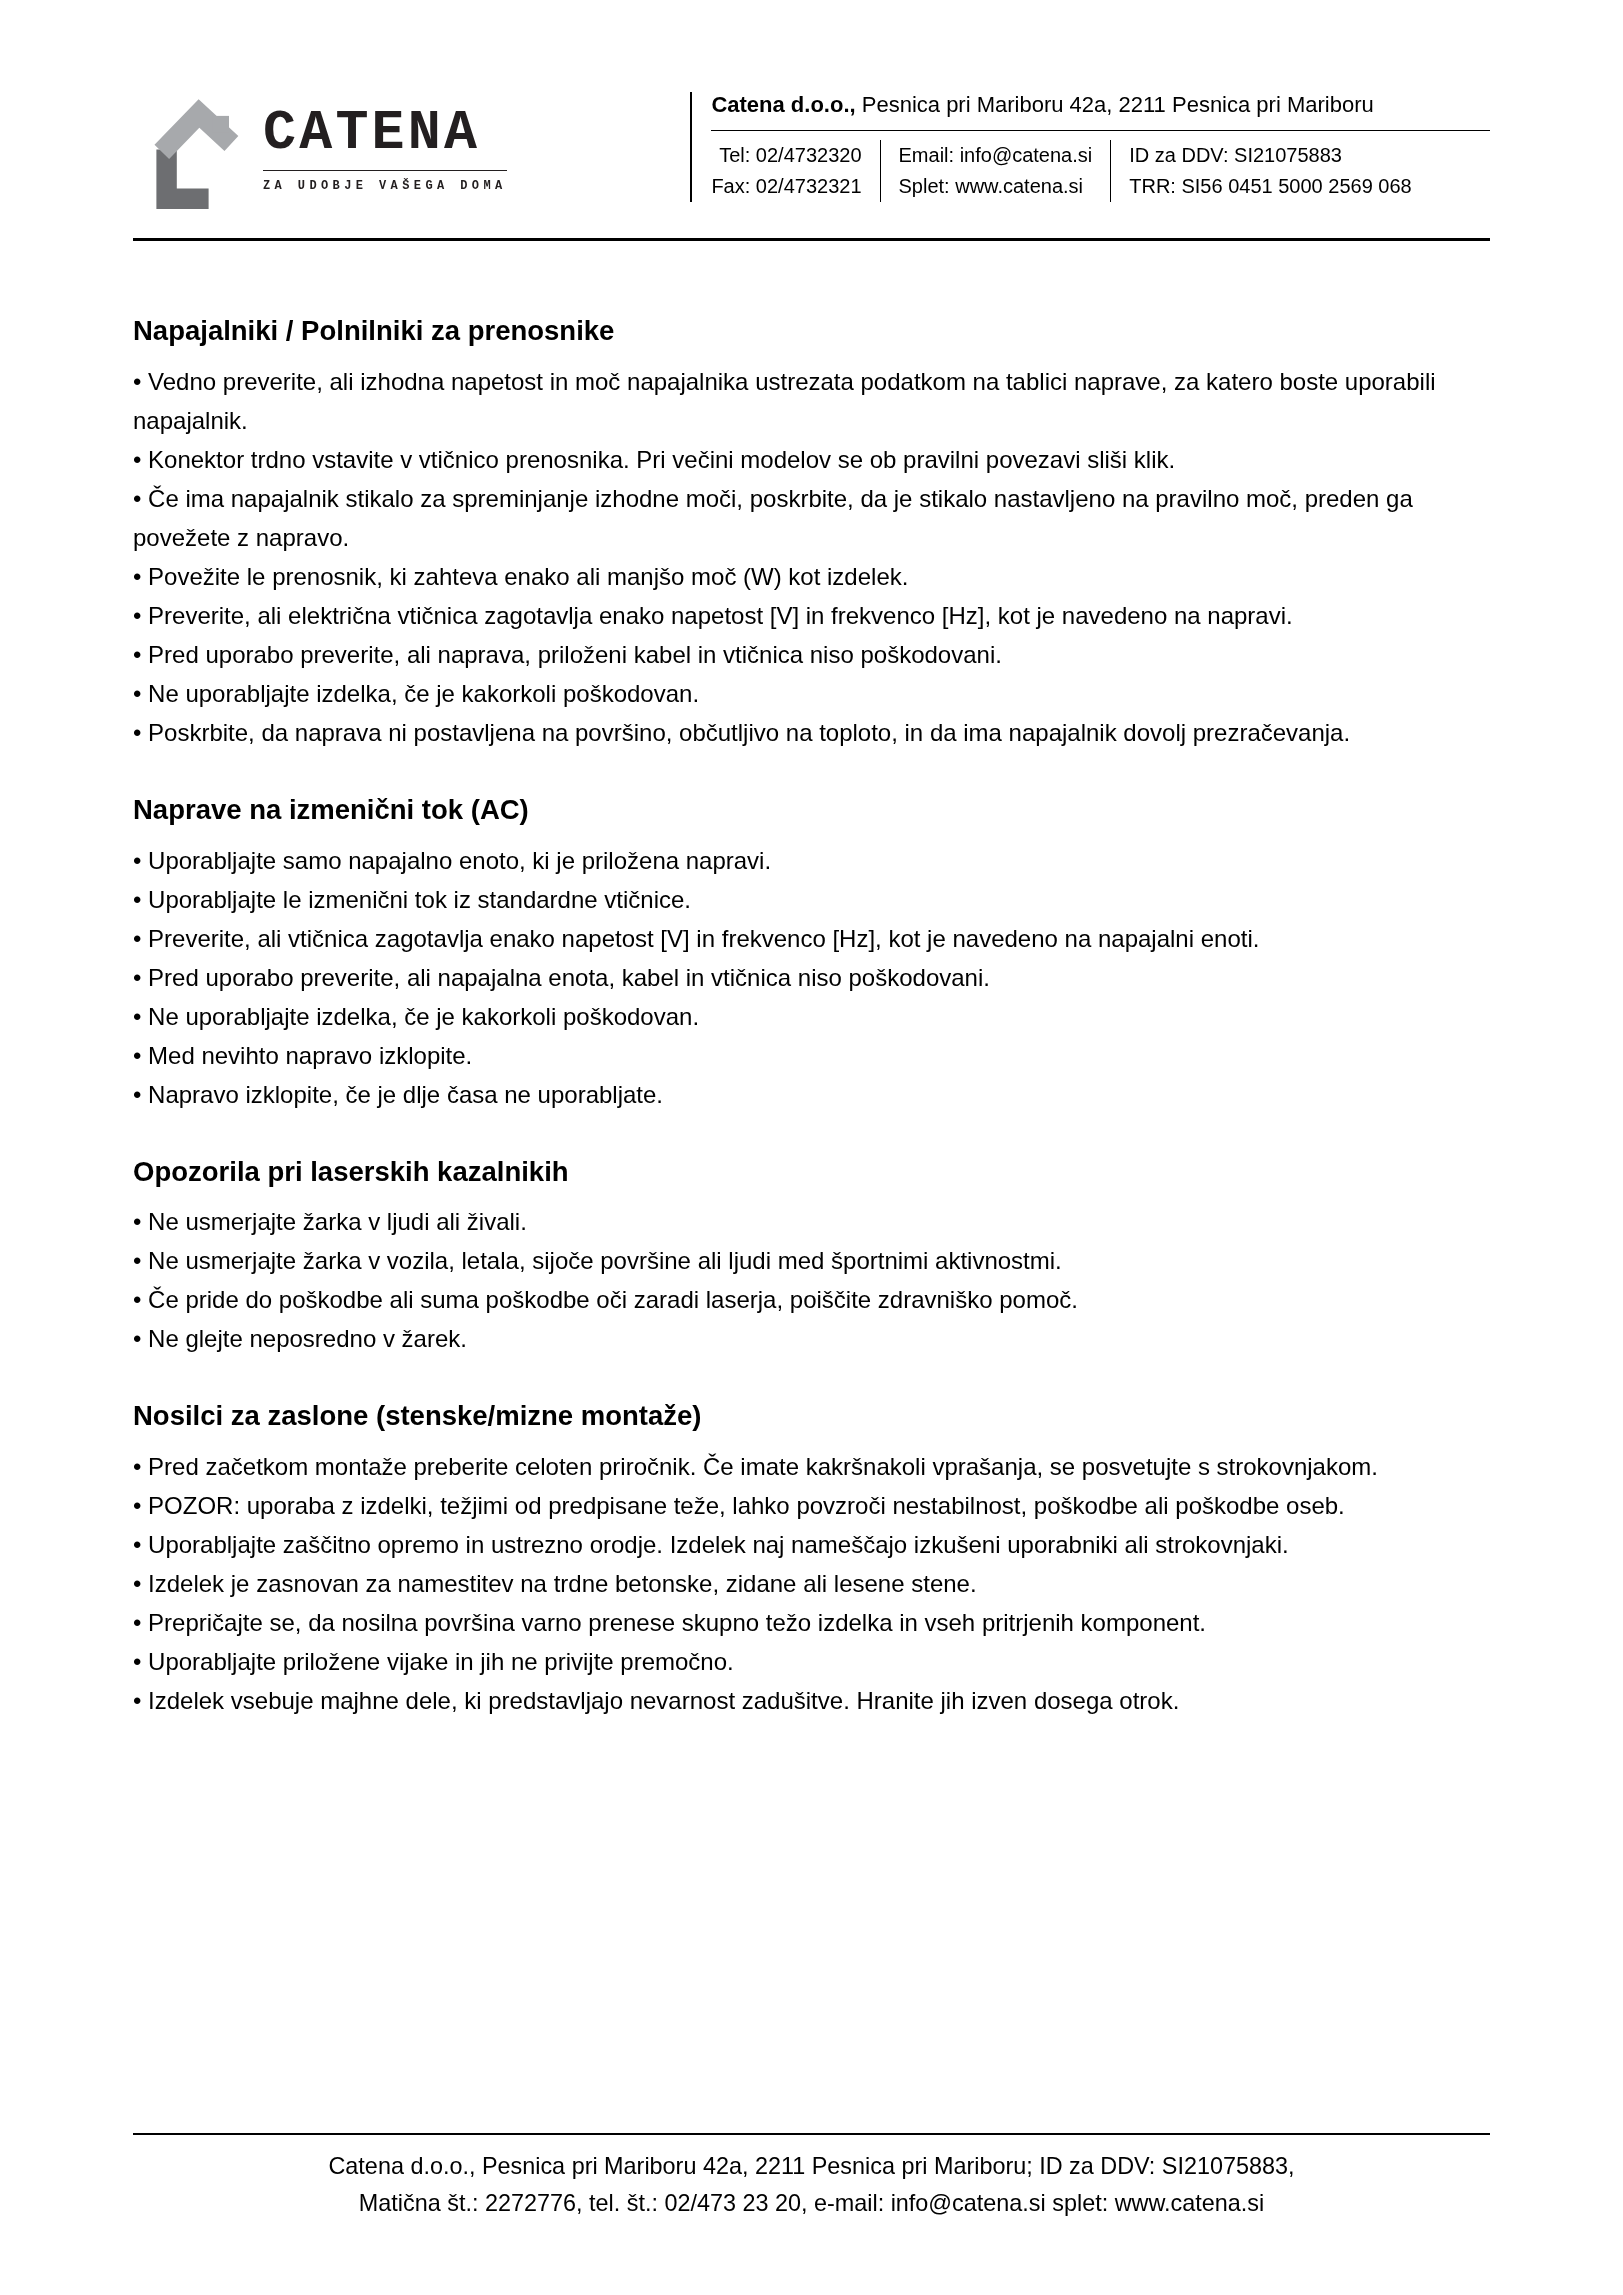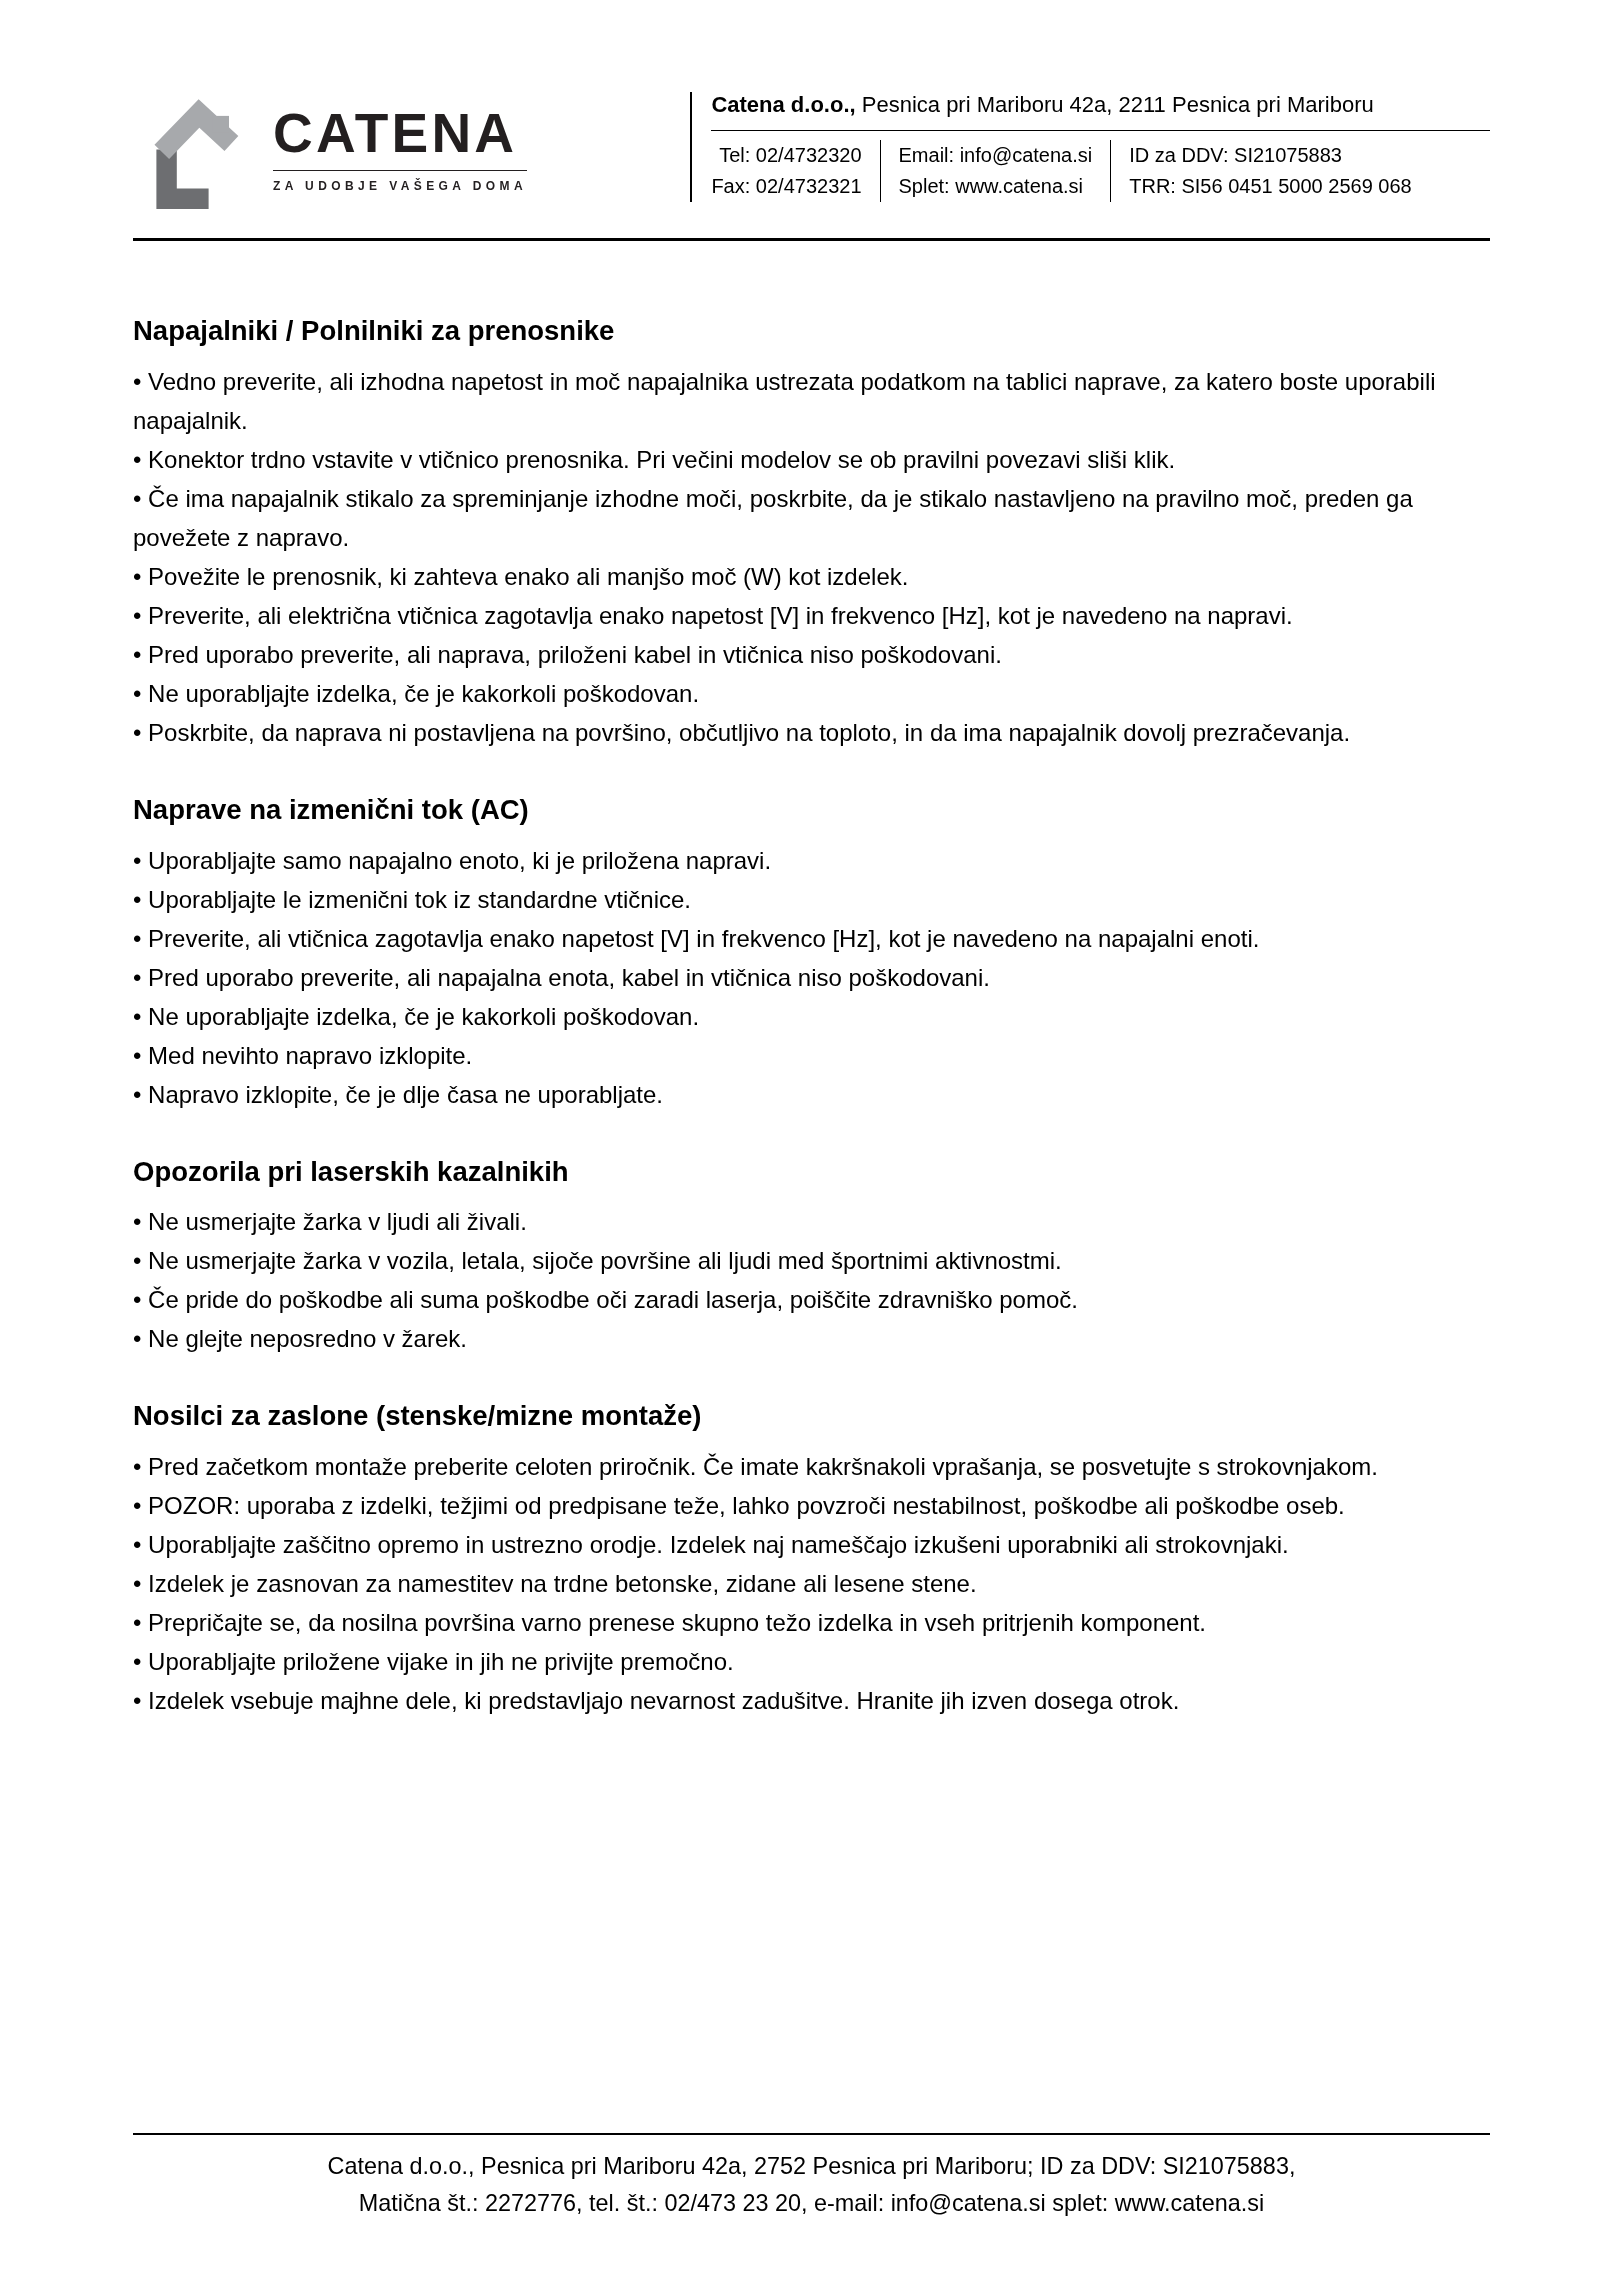--- a/index.html
+++ b/index.html
@@ -20,22 +20,23 @@
   }
 
   
   .header {
     display: flex;
     align-items: flex-start;
   }
   .logo {
     display: flex;
     align-items: center;
-    gap: 20px;
+    gap: 10px;
     margin-top: 6.5px;
+    font-family: Liberation Mono, monospace;
   }
   .logo-icon { width: 120px; height: 123px; flex: 0 0 auto; }
   .logo-text { display: flex; flex-direction: column; }
   .logo-name {
     font-size: 55px;
     font-weight: 800;
     letter-spacing: 3.2px;
     color: #231f20;
     line-height: 1.05;
   }
@@ -187,18 +188,18 @@
         <p class="bullet">• POZOR: uporaba z izdelki, težjimi od predpisane teže, lahko povzroči nestabilnost, poškodbe ali poškodbe oseb.</p>
         <p class="bullet">• Uporabljajte zaščitno opremo in ustrezno orodje. Izdelek naj nameščajo izkušeni uporabniki ali strokovnjaki.</p>
         <p class="bullet">• Izdelek je zasnovan za namestitev na trdne betonske, zidane ali lesene stene.</p>
         <p class="bullet">• Prepričajte se, da nosilna površina varno prenese skupno težo izdelka in vseh pritrjenih komponent.</p>
         <p class="bullet">• Uporabljajte priložene vijake in jih ne privijte premočno.</p>
         <p class="bullet">• Izdelek vsebuje majhne dele, ki predstavljajo nevarnost zadušitve. Hranite jih izven dosega otrok.</p>
       </section>
     </div>
 
   <div class="footer">
-    <div>Catena d.o.o., Pesnica pri Mariboru 42a, 2752 Pesnica pri Mariboru; ID za DDV: SI21075883,</div>
+    <div>Catena d.o.o., Pesnica pri Mariboru 42a, 2211 Pesnica pri Mariboru; ID za DDV: SI21075883,</div>
     <div>Matična št.: 2272776, tel. št.: 02/473 23 20, e-mail: info@catena.si splet: www.catena.si</div>
   </div>
 
 </div>
 
 
 </body></html>

